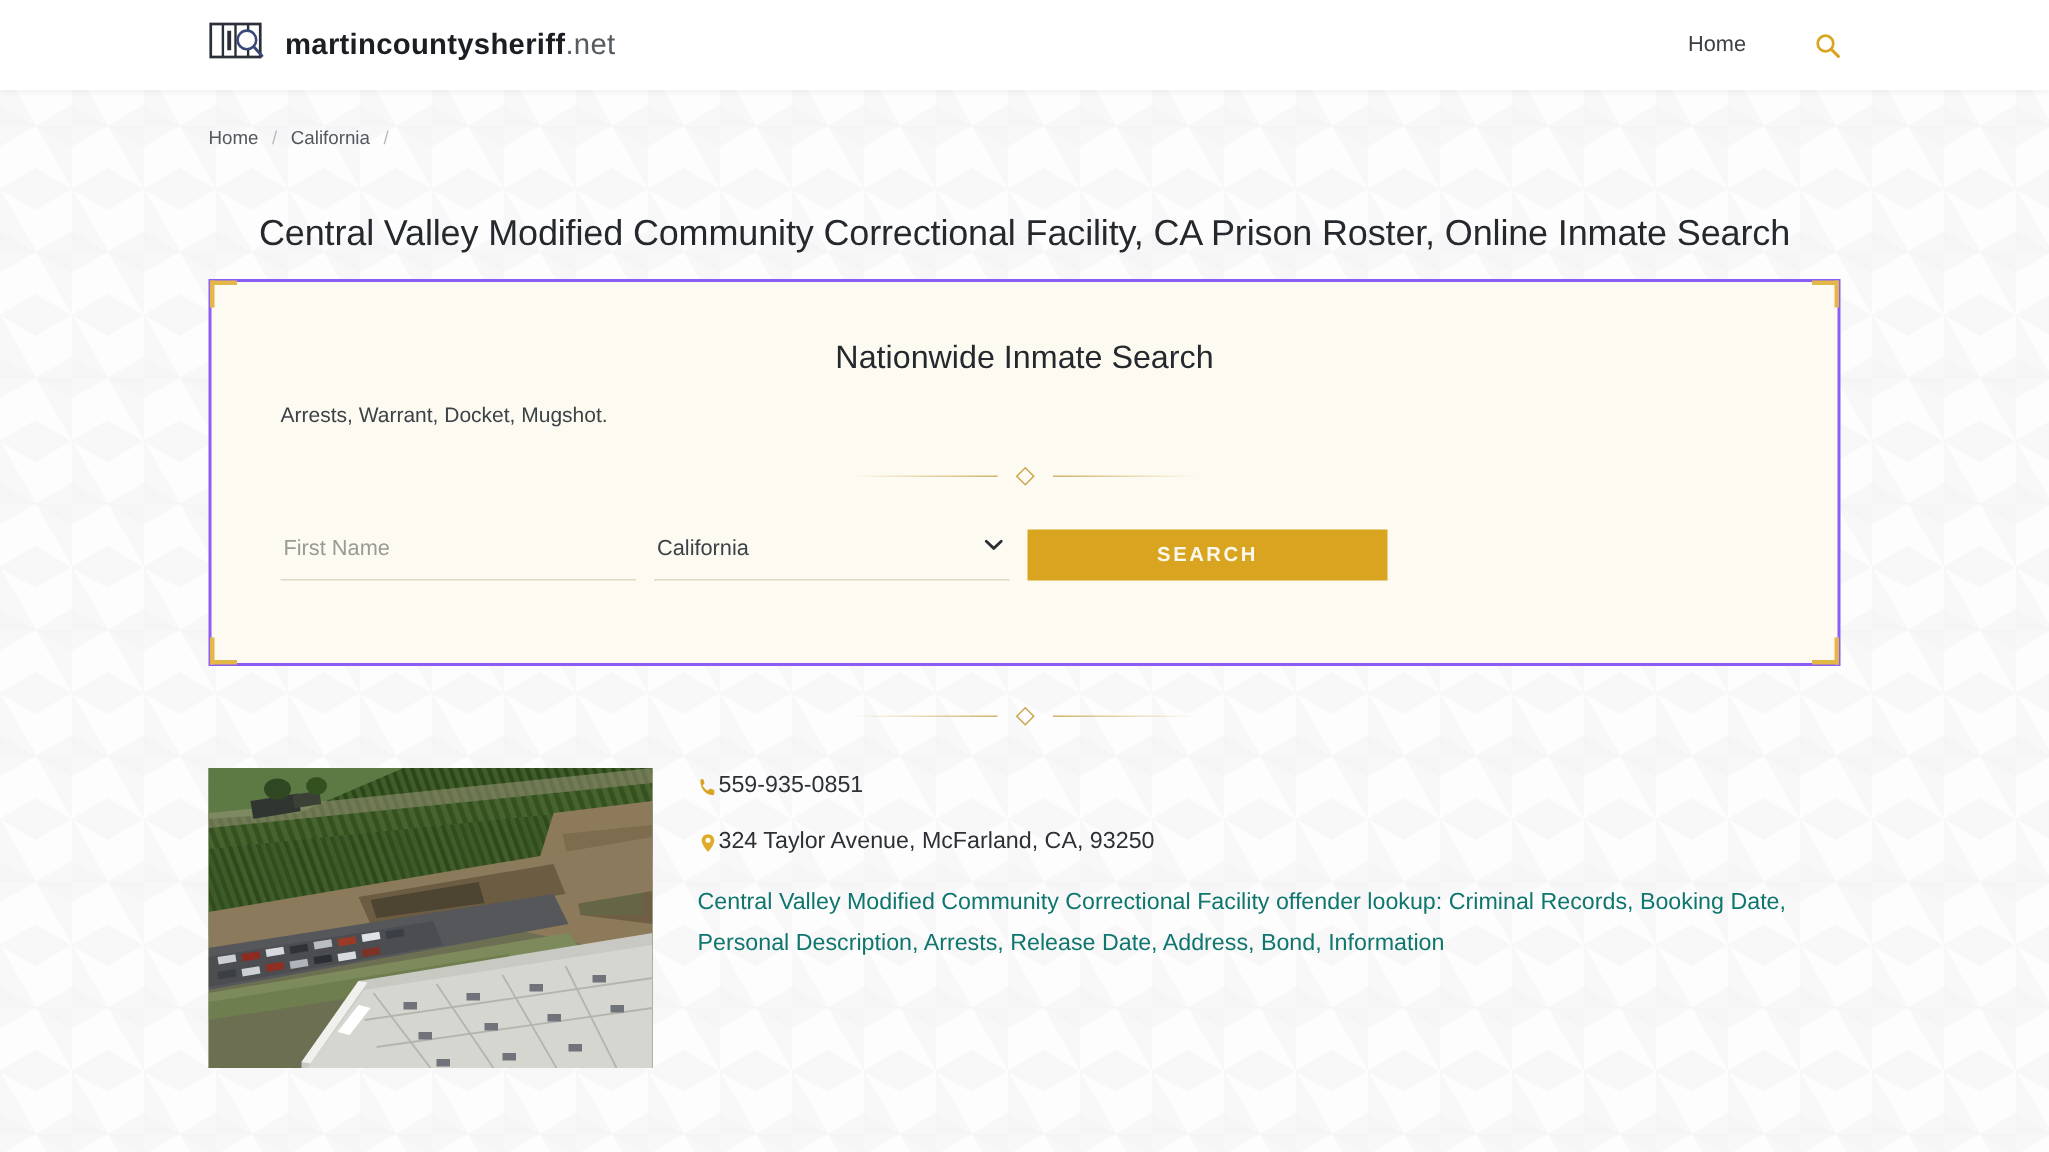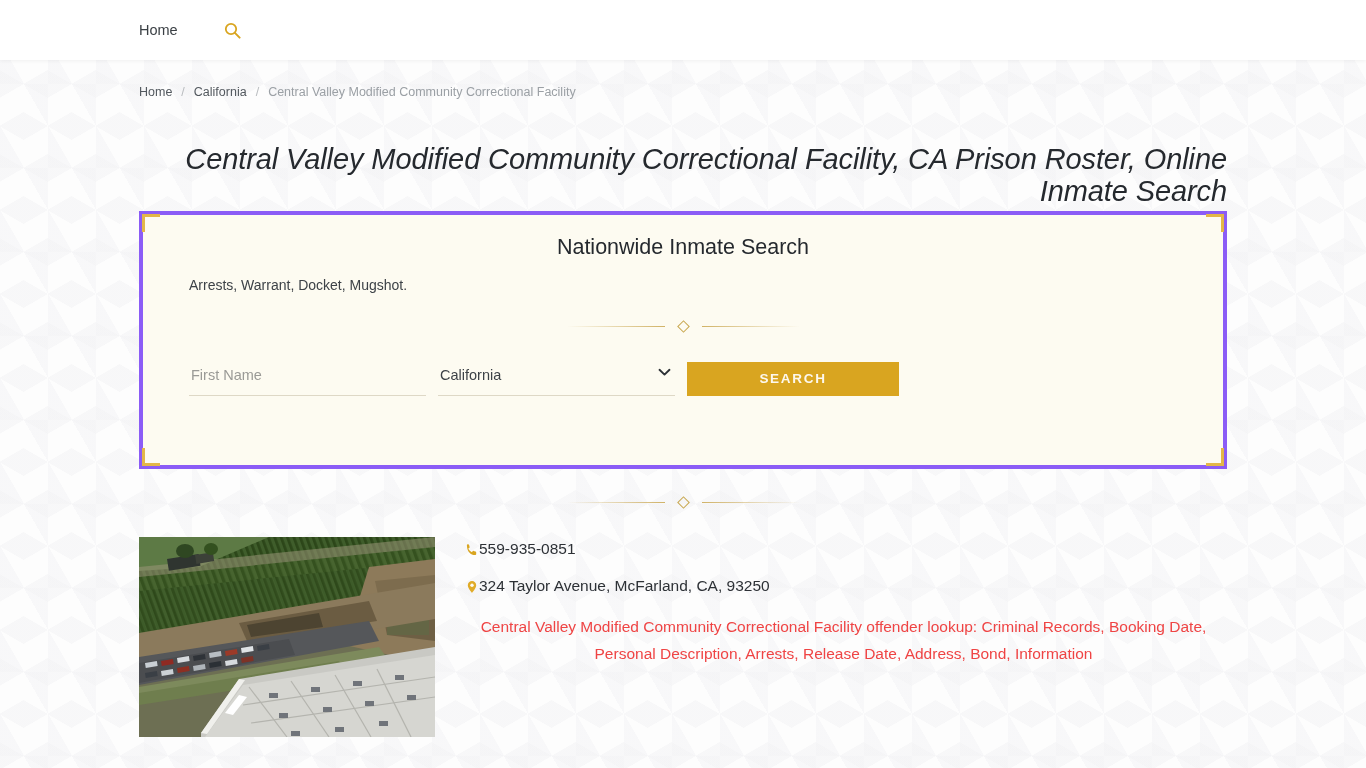--- a/index.html
+++ b/index.html
@@ -100,43 +100,42 @@
   .breadcrumb a {
     color: #52585e;
     text-decoration: none;
   }
   .breadcrumb .sep { color: #b9bcbf; }
   .breadcrumb .current { color: #9ba0a5; }
 
   
   .page-title {
     margin: 44px 0 0;
-    font-size: 29px;
+    font-size: 24px;
     font-weight: 400;
     line-height: 1.12;
-    text-align: right;
+    text-align: center;
     color: #25292e;
     letter-spacing: -0.1px;
-    font-style: italic;
   }
   .updated-on {
     margin: 22px 0 0;
     text-align: center;
     font-size: 15px;
     color: #3d4247;
   }
 
   
   .search-panel {
     position: relative;
-    margin-top: 3px;
+    margin-top: 16px;
     height: 258px;
     background: #fdfbf1;
-    border: 4px solid #8b5cf6;
-    padding: 20px 46px 0;
+    border: 2px solid #8b5cf6;
+    padding: 38px 46px 0;
   }
   .corner {
     position: absolute;
     width: 18px;
     height: 18px;
     border-color: #e3b748;
     border-style: solid;
     border-width: 0;
   }
   .corner.tl { top: -1px; left: -1px; border-top-width: 3px; border-left-width: 3px; }
@@ -216,21 +215,21 @@
     padding-right: 22px;
   }
   .select-caret {
     position: absolute;
     right: 4px;
     top: 6px;
     pointer-events: none;
     line-height: 0;
   }
   .search-submit {
-    width: 212px;
+    width: 240px;
     height: 34px;
     background: #d9a520;
     color: #fdf8ee;
     border: 0;
     font-family: "Liberation Sans", sans-serif;
     font-size: 13.5px;
     font-weight: 700;
     letter-spacing: 1.7px;
     cursor: pointer;
   }
@@ -261,34 +260,49 @@
     font-size: 15.5px;
     color: #2d3136;
   }
   .info-row .ic { flex: 0 0 14px; line-height: 0; padding-top: 3px; }
   .info-row a {
     color: #2d3136;
     text-decoration: underline;
     text-underline-offset: 2px;
   }
   .facility-desc {
-    margin: 11px;
+    margin: 0;
     font-size: 15.5px;
     line-height: 1.72;
-    color: #ef4444;
+    color: #0f766e;
     max-width: 735px;
-    text-align: center;
   }
 </style>
 </head>
 <body>
 
 <header class="site-header">
   <div class="header-inner">
 
+    <a class="brand" href="#">
+      <span class="brand-mark">
+        <svg width="40" height="30" viewBox="0 0 40 30" aria-hidden="true">
+          <rect x="1.5" y="3" width="33" height="22" fill="none" stroke="#2b3038" stroke-width="1.8"></rect>
+          <line x1="9.6" y1="3" x2="9.6" y2="25" stroke="#2b3038" stroke-width="1.6"></line>
+          <line x1="18" y1="3" x2="18" y2="25" stroke="#2b3038" stroke-width="1.6"></line>
+          <line x1="26.4" y1="3" x2="26.4" y2="25" stroke="#2b3038" stroke-width="1.6"></line>
+          <line x1="13.8" y1="7.5" x2="13.8" y2="20.5" stroke="#2b3038" stroke-width="2.6"></line>
+          <circle cx="25.6" cy="13.6" r="6.2" fill="#ffffff" stroke="#3a4a78" stroke-width="1.7"></circle>
+          <line x1="30.2" y1="18.2" x2="35.6" y2="24.2" stroke="#3a4a78" stroke-width="1.9" stroke-linecap="round"></line>
+        </svg>
+      </span>
+      <span class="brand-text">
+        <span class="bold">martincountysheriff</span><span class="light">.net</span>
+      </span>
+    </a>
 
     <nav class="header-nav">
       <a class="nav-link" href="#">Home</a>
       <button class="nav-search-btn">
         <span>
           <svg width="17" height="17" viewBox="0 0 17 17" aria-hidden="true">
             <circle cx="7" cy="7" r="5.2" fill="none" stroke="#d9a520" stroke-width="1.8"></circle>
             <line x1="10.9" y1="10.9" x2="15.6" y2="15.6" stroke="#d9a520" stroke-width="2" stroke-linecap="round"></line>
           </svg>
         </span>
@@ -298,21 +312,20 @@
   </div>
 </header>
 
 <div class="page">
 
   <nav class="breadcrumb">
     <a href="#">Home</a>
     <span class="sep">/</span>
     <a href="#">California</a>
     <span class="sep">/</span>
-    <span class="current">Central Valley Modified Community Correctional Facility</span>
   </nav>
 
   <h1 class="page-title">Central Valley Modified Community Correctional Facility, CA Prison Roster, Online Inmate Search</h1>
 
   <section class="search-panel">
     <span class="corner tl"></span>
     <span class="corner tr"></span>
     <span class="corner bl"></span>
     <span class="corner br"></span>
 

